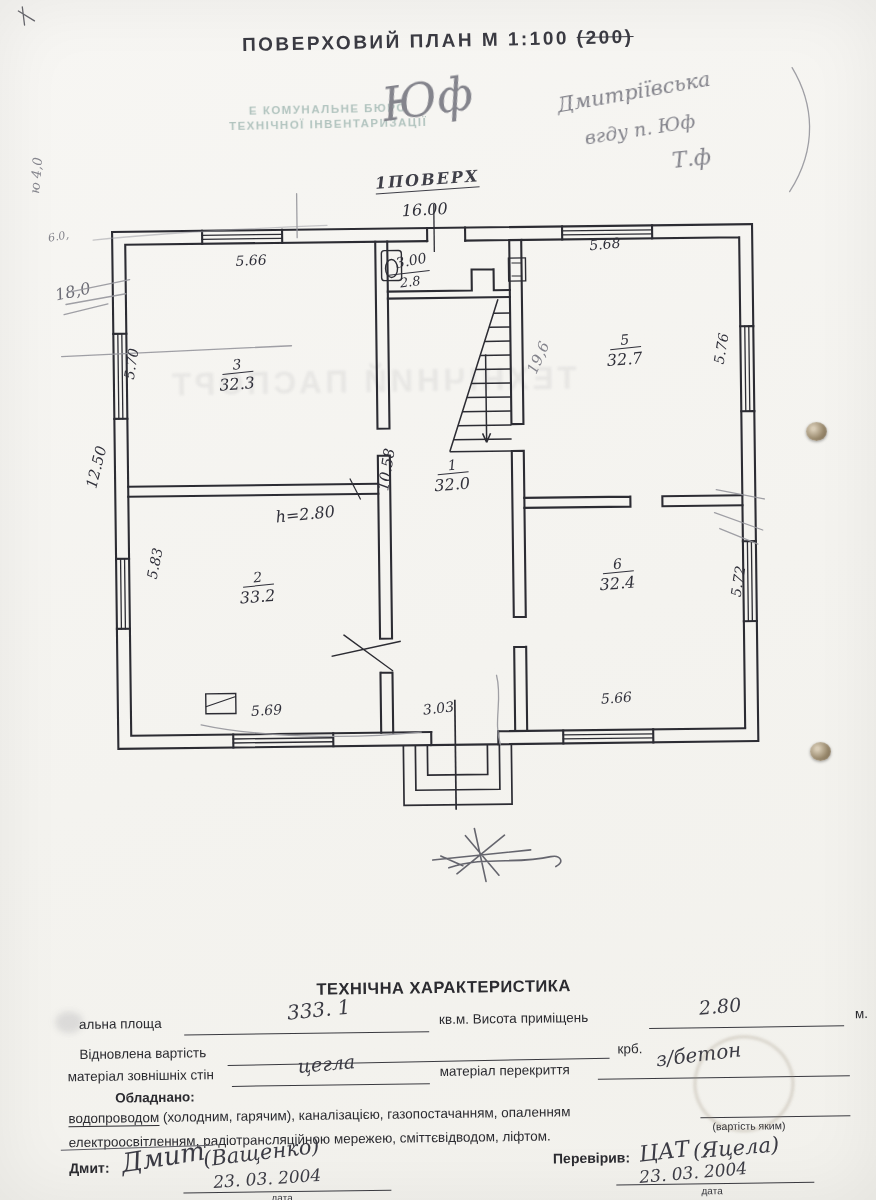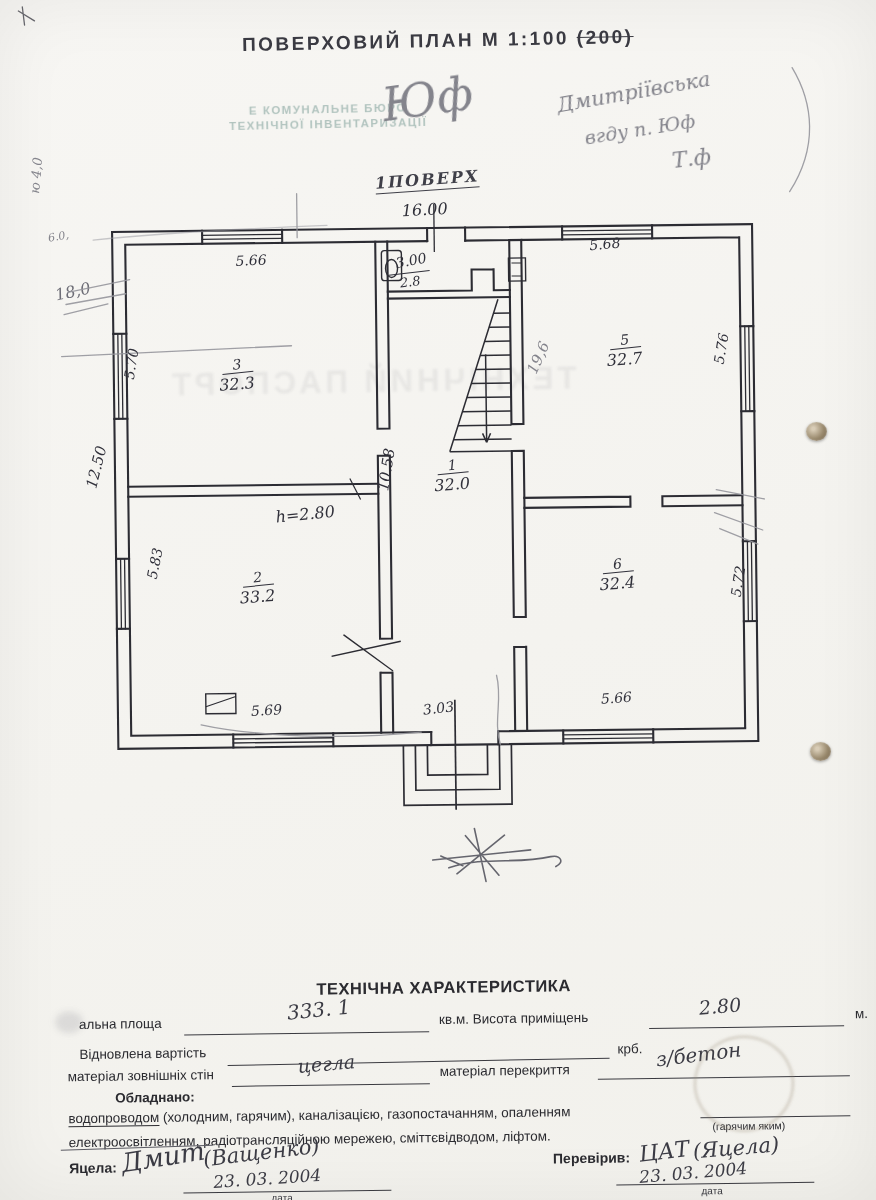--- a/index.html
+++ b/index.html
@@ -167,26 +167,26 @@
   <div class="abs uline" style="left:232px;top:1082px;width:198px;"></div>
   <div class="abs sig" style="left:298px;top:1051px;font-size:19px;transform:rotate(-4deg);">цегла</div>
   <div class="abs print" style="left:440px;top:1064px;">матеріал перекриття</div>
   <div class="abs uline" style="left:598px;top:1080px;width:252px;"></div>
   <div class="abs sig" style="left:656px;top:1046px;font-size:20px;transform:rotate(-6deg);">з/бетон</div>
 
   <div class="abs print" style="left:115px;top:1086px;font-weight:bold;">Обладнано:</div>
 
   <div class="abs print" style="left:68px;top:1106px;"><span style="border-bottom:1.2px solid #2b2b30;">водопроводом</span><span> (холодним, гарячим), каналізацією, газопостачанням, опаленням</span></div>
   <div class="abs uline" style="left:700px;top:1120px;width:150px;"></div>
-  <div class="abs print" style="left:712px;top:1124px;font-size:10.5px;">(гарячим яким)</div>
+  <div class="abs print" style="left:712px;top:1124px;font-size:10.5px;">(вартість яким)</div>
 
   <div class="abs print" style="left:68px;top:1130px;">електроосвітленням, радіотрансляційною мережею, сміттєвідводом, ліфтом.</div>
   <div class="abs uline" style="left:60px;top:1142px;width:152px;transform:rotate(-1deg);border-color:#5a5a62;"></div>
 
-  <div class="abs print" style="left:68px;top:1155px;font-weight:bold;font-size:14px;">Яцела:</div>
+  <div class="abs print" style="left:68px;top:1155px;font-weight:bold;font-size:14px;">Дмит:</div>
   <div class="abs sig" style="left:120px;top:1138px;font-size:26px;transform:rotate(-8deg);">Дмит</div>
   <div class="abs sig" style="left:202px;top:1138px;font-size:21px;transform:rotate(-6deg);">(Ващенко)</div>
   <div class="abs sig" style="left:212px;top:1166px;font-size:17px;transform:rotate(-3deg);">23. 03. 2004</div>
   <div class="abs uline" style="left:182px;top:1188px;width:208px;"></div>
   <div class="abs datecap" style="left:270px;top:1190px;">дата</div>
 
   <div class="abs print" style="left:552px;top:1152px;font-weight:bold;font-size:14px;">Перевірив:</div>
   <div class="abs sig" style="left:638px;top:1142px;font-size:22px;transform:rotate(-6deg);">ЦАТ</div>
   <div class="abs sig" style="left:692px;top:1140px;font-size:21px;transform:rotate(-4deg);">(Яцела)</div>
   <div class="abs sig" style="left:638px;top:1166px;font-size:17px;transform:rotate(-4deg);">23. 03. 2004</div>

